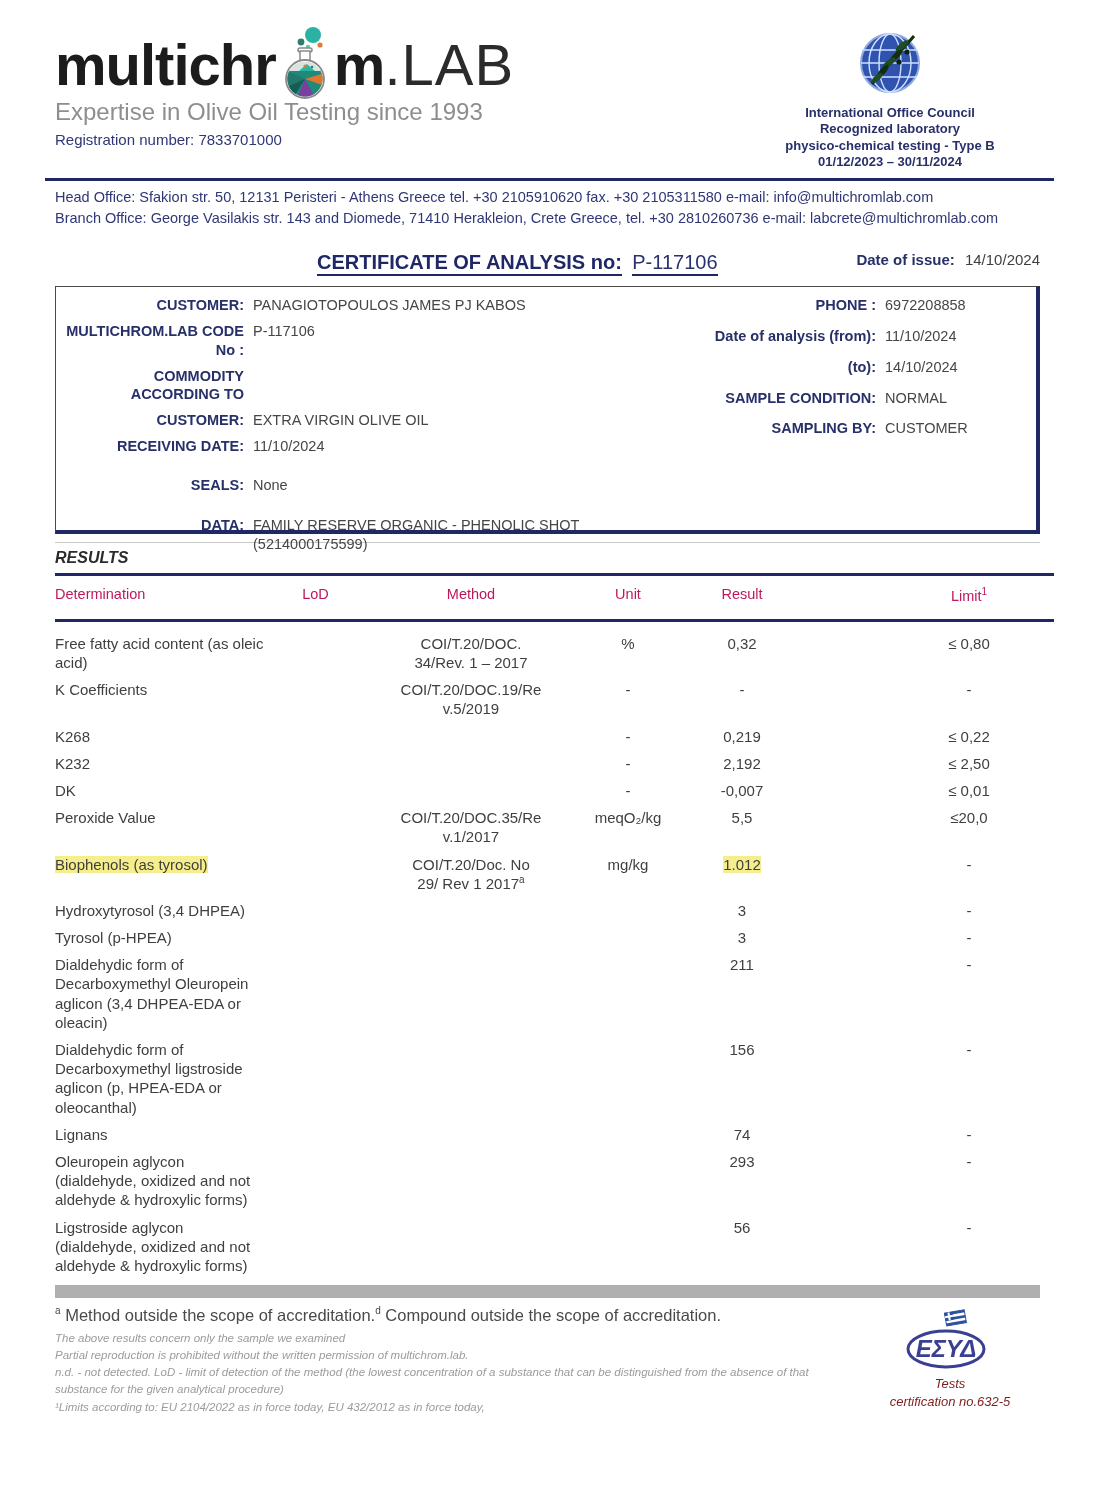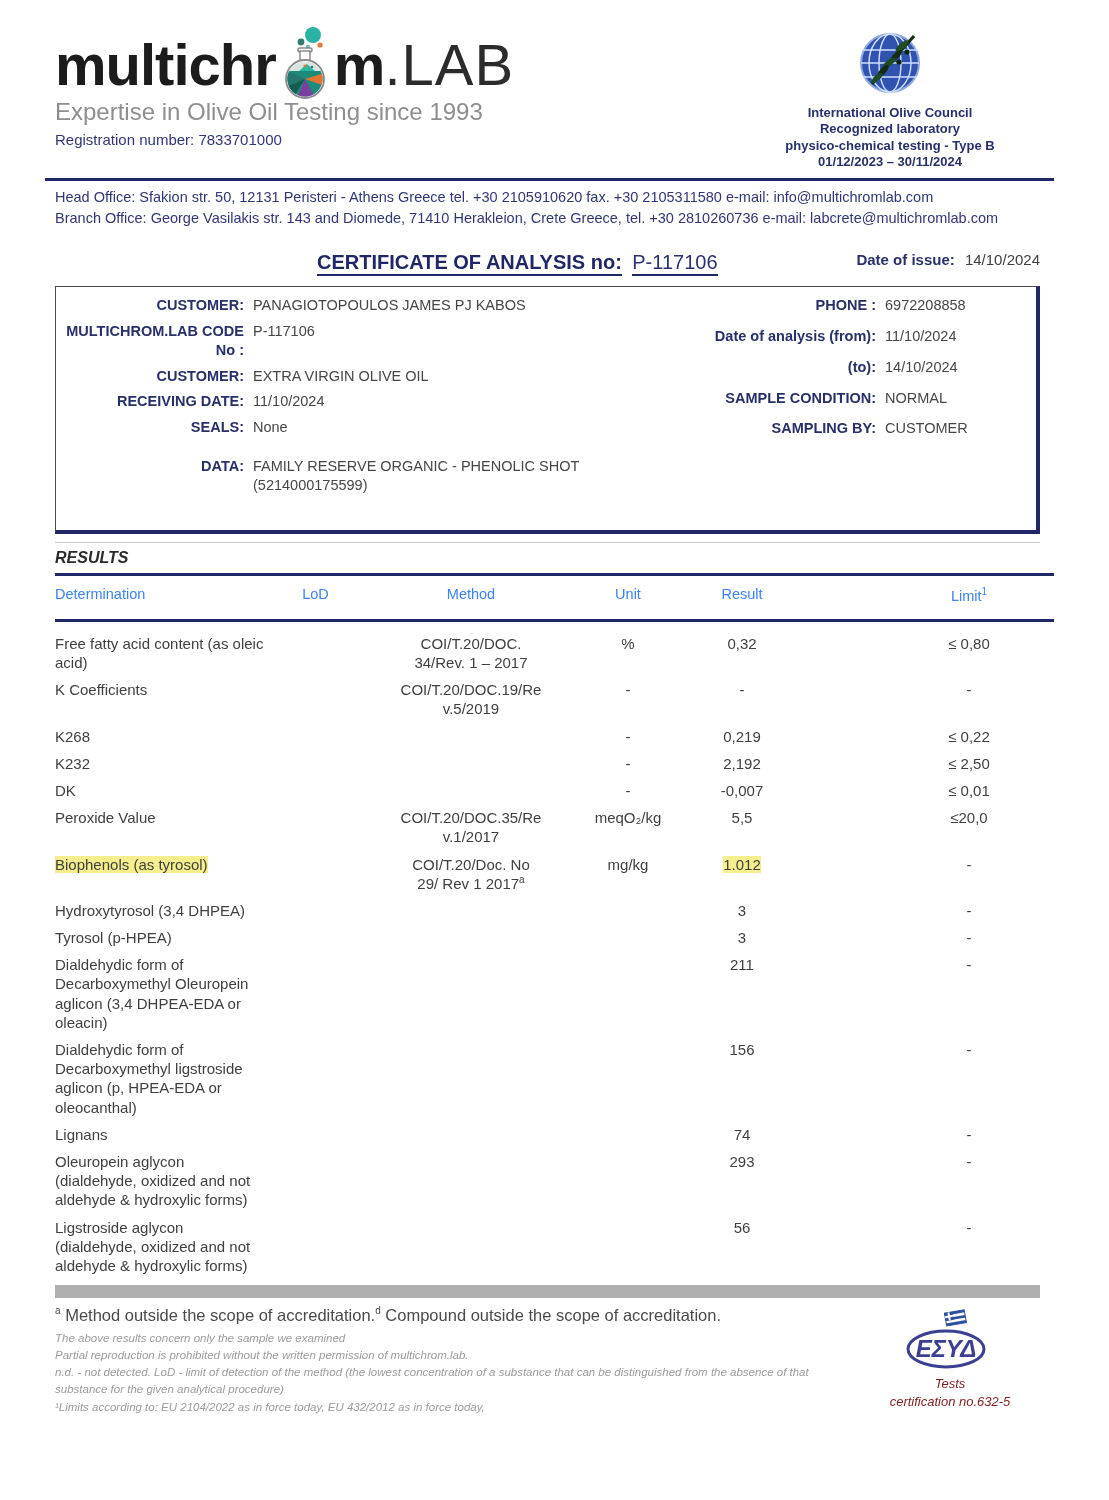--- a/index.html
+++ b/index.html
@@ -41,21 +41,21 @@
   .info-right .info-row .lbl { width:208px; }
   .info-left .info-row:nth-child(6) { margin-top:20px; }
   .info-left .info-row:nth-child(7) { margin-top:21px; }
   .info-right .info-row { margin-bottom:12px; }
 
   
   .results-sec { margin-top:8px; border-top:1px solid #c9c9c9; padding-top:6px; }
   .results-title { font-size:16px; font-weight:bold; font-style:italic; color:#2b2b2b; }
   .rule2 { border:none; border-top:3px solid #1f2766; margin:6px -14px 0 0; }
   .t-head, .t-row { display:grid; grid-template-columns:218px 85px 226px 88px 140px 1fr; }
-  .t-head { padding:10px 0 9px 0; font-size:14.5px; color:#3b82f6; }
+  .t-head { padding:10px 0 9px 0; font-size:14.5px; color:#be185d; }
   .t-head > div { text-align:center; }
   .t-head .c-det { text-align:left; }
   .t-head .c-limit, .t-row .c-limit { text-align:center; padding-left:86px; }
   .t-body { padding-top:12px; }
   .t-row { font-size:15px; color:#3f3f3f; margin-bottom:8px; line-height:1.28; }
   .t-row > div { text-align:center; }
   .t-row .c-det { text-align:left; padding-right:6px; }
   .hl { background:#f6ee8d; }
   sup { font-size:10px; }
 
@@ -126,21 +126,21 @@
             <ellipse cx="50" cy="20" rx="8" ry="3" fill="#1e4d23" transform="rotate(-40 50 20)"></ellipse>
             <ellipse cx="44" cy="30" rx="8" ry="3" fill="#142d12" transform="rotate(-45 44 30)"></ellipse>
             <ellipse cx="37" cy="37" rx="8" ry="3" fill="#1e4d23" transform="rotate(-38 37 37)"></ellipse>
             <ellipse cx="31" cy="45" rx="8" ry="3" fill="#142d12" transform="rotate(-48 31 45)"></ellipse>
             <ellipse cx="25" cy="52" rx="7" ry="2.8" fill="#1e4d23" transform="rotate(-40 25 52)"></ellipse>
             <circle cx="55" cy="26" r="2.6" fill="#0c230b"></circle>
             <circle cx="47" cy="36" r="2.6" fill="#0c230b"></circle>
           </g>
         </svg>
       </span>
-      <div>International Olive Council</div>
+      <div>International Office Council</div>
       <div>Recognized laboratory</div>
       <div>physico-chemical testing - Type B</div>
       <div>01/12/2023 – 30/11/2024</div>
     </div>
   </div>
 
   <hr class="navy-rule">
 
   <div class="offices">
     <div>Head Office: Sfakion  str. 50,  12131  Peristeri  -  Athens  Greece  tel. +30 2105910620  fax. +30 2105311580  e-mail: info@multichromlab.com</div>
@@ -160,20 +160,24 @@
 
   <div class="info-box">
     <div class="info-left" id="info-left">
         <div class="info-row">
           <div class="lbl">CUSTOMER:</div>
           <div class="val">PANAGIOTOPOULOS  JAMES   PJ KABOS</div>
         </div>
         <div class="info-row">
           <div class="lbl">MULTICHROM.LAB  CODE No :</div>
           <div class="val">P-117106</div>
+        </div>
+        <div class="info-row">
+          <div class="lbl">COMMODITY ACCORDING TO</div>
+          <div class="val"></div>
         </div>
         <div class="info-row">
           <div class="lbl">CUSTOMER:</div>
           <div class="val">EXTRA VIRGIN OLIVE OIL</div>
         </div>
         <div class="info-row">
           <div class="lbl">RECEIVING  DATE:</div>
           <div class="val">11/10/2024</div>
         </div>
         <div class="info-row">

